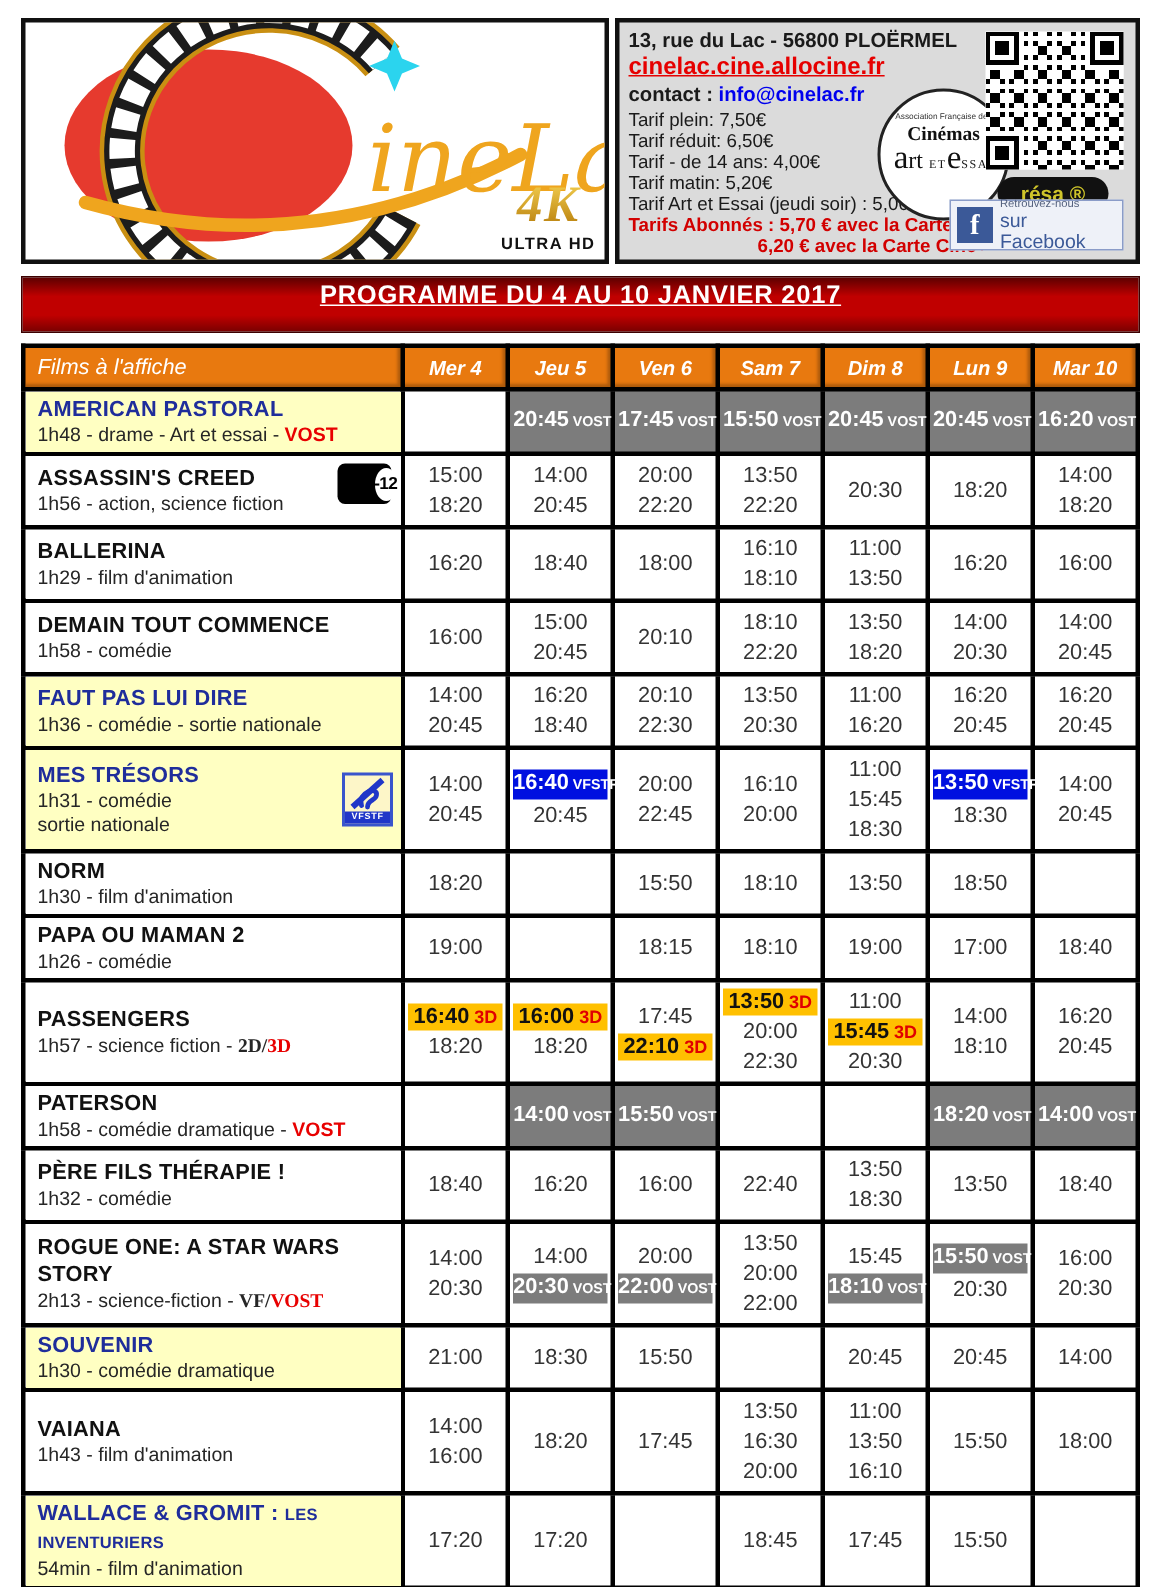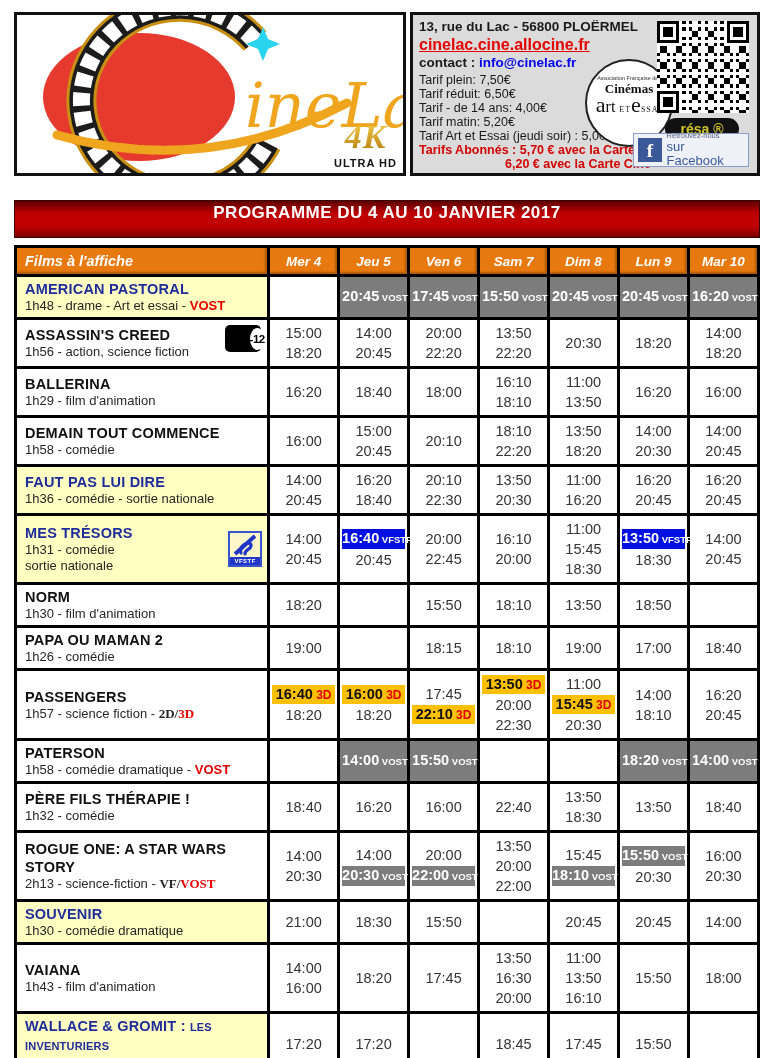--- a/index.html
+++ b/index.html
@@ -37,29 +37,29 @@
   .qr{position:absolute;right:8px;top:6px;width:92px;height:92px;background:#fff;}
   .resa{position:absolute;right:18px;top:103px;width:74px;height:22px;background:#111;border-radius:12px;
      color:#cfc52a;font-weight:bold;font-size:14px;text-align:center;line-height:22px;}
   .fb{position:absolute;right:8px;bottom:6px;width:116px;height:34px;background:#eef1f8;border:1px solid #8a9cc8;
      display:flex;align-items:center;gap:5px;padding:2px 4px;box-sizing:border-box;}
   .fb-f{width:24px;height:24px;background:#3b5998;color:#fff;font-weight:bold;font-size:19px;text-align:center;line-height:26px;font-family:"Liberation Serif",serif;}
   .fb-t1{font-size:7.5px;color:#55627e;line-height:8px;}
   .fb-t2{font-size:13px;color:#3b5998;line-height:14px;}
 
   
-  .banner{margin:24px 14px 0 14px;height:38px;background:linear-gradient(180deg,#5d0000 0%,#c00000 35%,#c00000 70%,#7a0000 100%);
-     border:1px solid #3c0000;box-sizing:border-box;color:#fff;font-weight:bold;font-size:17px;text-align:center;line-height:24px;letter-spacing:.5px;}
+  .banner{margin:8px 14px 0 14px;height:38px;background:linear-gradient(180deg,#5d0000 0%,#c00000 35%,#c00000 70%,#7a0000 100%);
+     border:1px solid #3c0000;box-sizing:border-box;color:#fff;font-weight:bold;font-size:17px;text-align:center;line-height:24px;letter-spacing:.5px;text-decoration:underline;}
 
   
   table{border-collapse:collapse;table-layout:fixed;width:746px;margin:7px 14px 0 14px;}
   col.c-film{width:246px;}
   col.c-day{width:68px;}
   th,td{border:3px solid #000;}
-  th.corner{background:#e8790f;color:#fff;font-style:italic;font-weight:bold;font-size:14.5px;text-align:left;padding:5px 8px;
+  th.corner{background:#e8790f;color:#fff;font-style:italic;font-weight:normal;font-size:14.5px;text-align:left;padding:5px 8px;
      box-shadow:inset -2px -2px 2px rgba(0,0,0,.25);}
   th.day{background:#e8790f;color:#fff;font-style:italic;font-weight:bold;font-size:13.5px;padding:5px 0;
      box-shadow:inset -2px -2px 2px rgba(0,0,0,.25);}
   td.filmcell{padding:3px 8px;vertical-align:middle;position:relative;background:#fff;}
   td.filmcell.hl{background:#ffffc2;}
   .ftitle{font-weight:bold;font-size:14.5px;line-height:18px;color:#111;letter-spacing:.2px;}
   td.filmcell.hl .ftitle{color:#1f2d9b;}
   .ftitle .small{font-size:11px;}
   .fsub{font-size:13px;line-height:16px;color:#262626;}
   .fsub .red{color:#e80000;font-weight:bold;}

